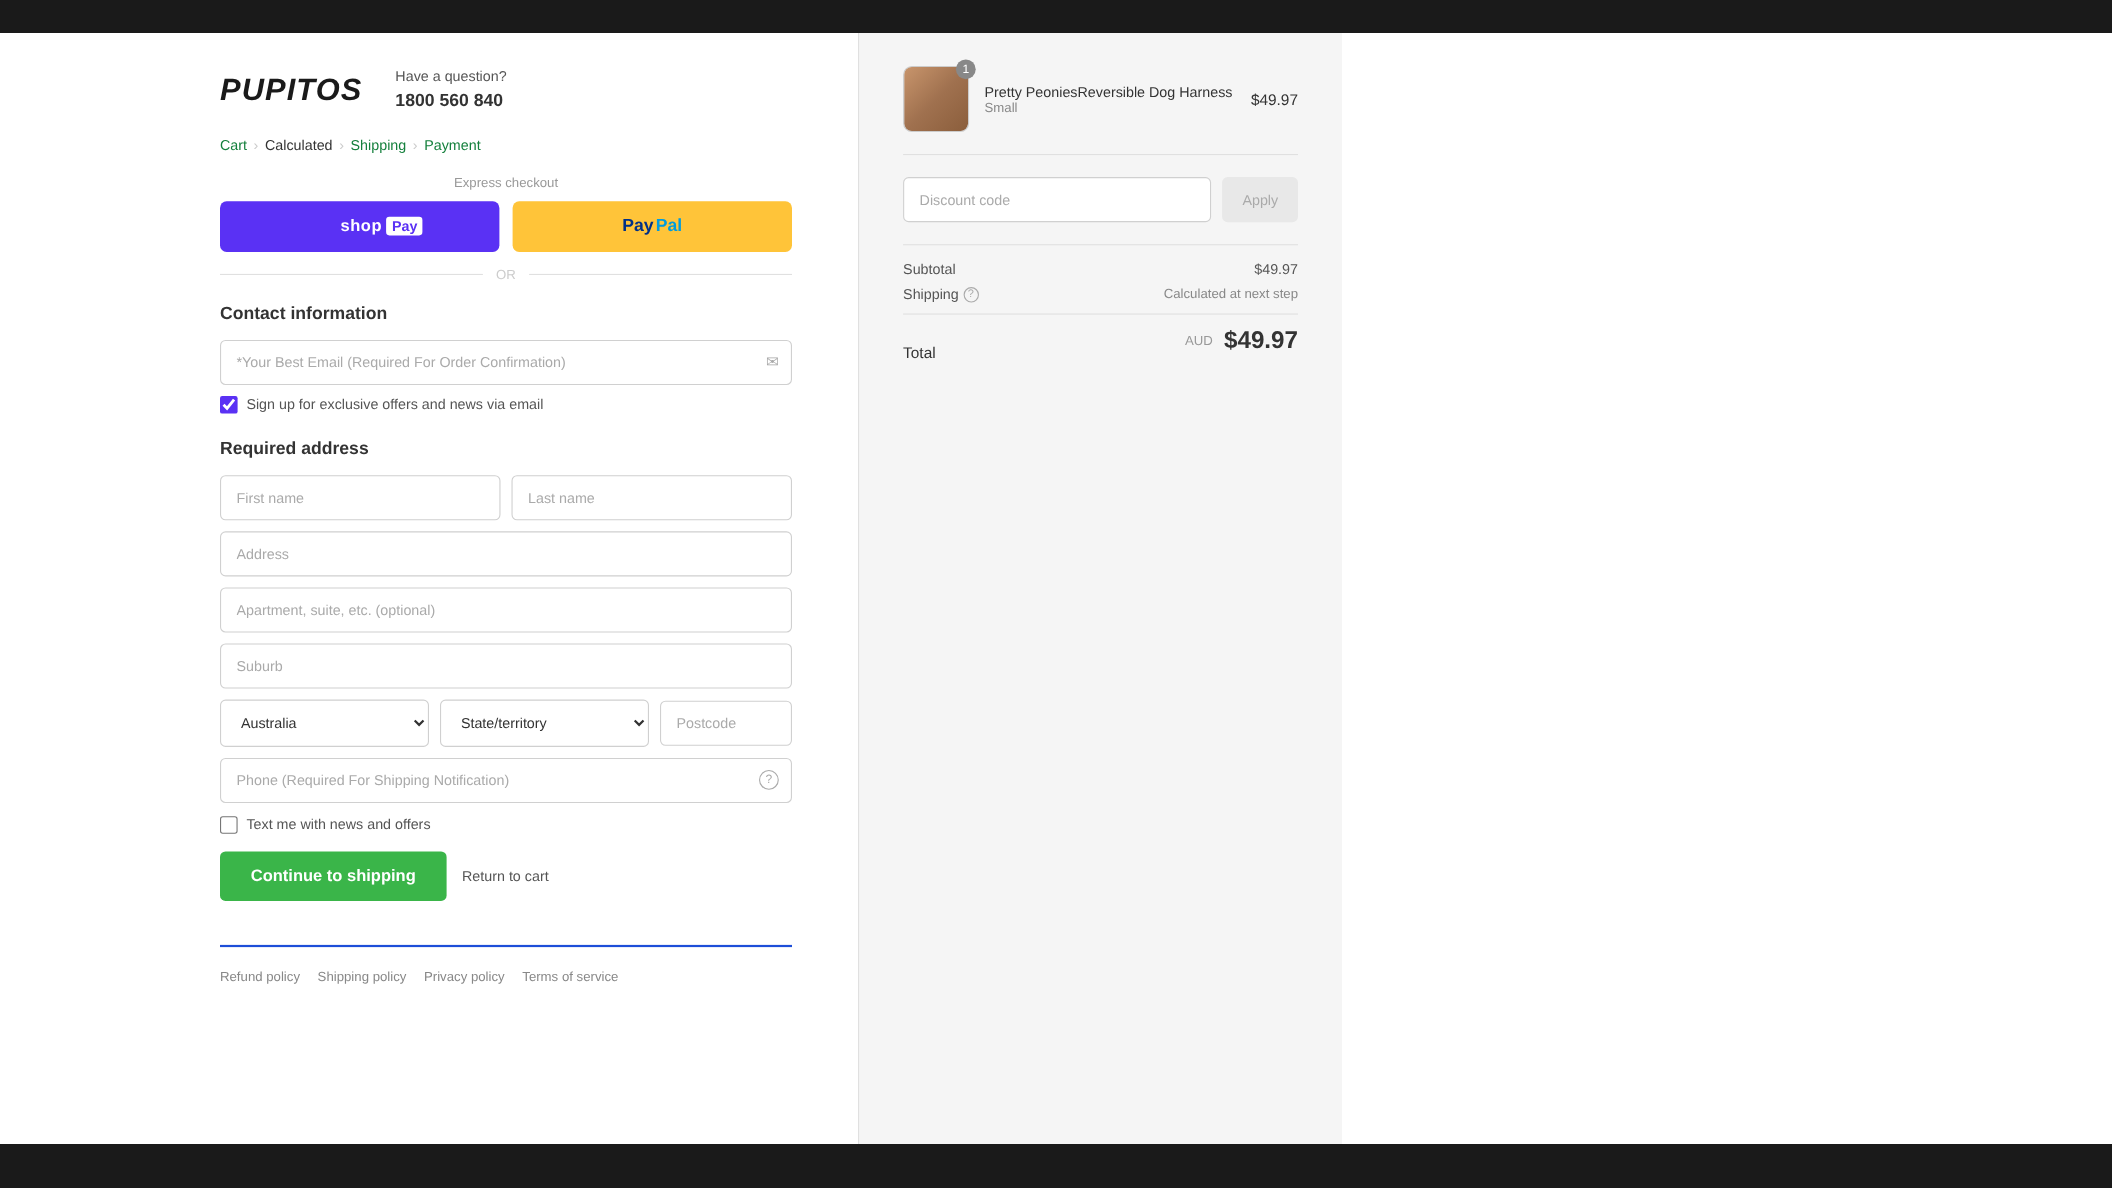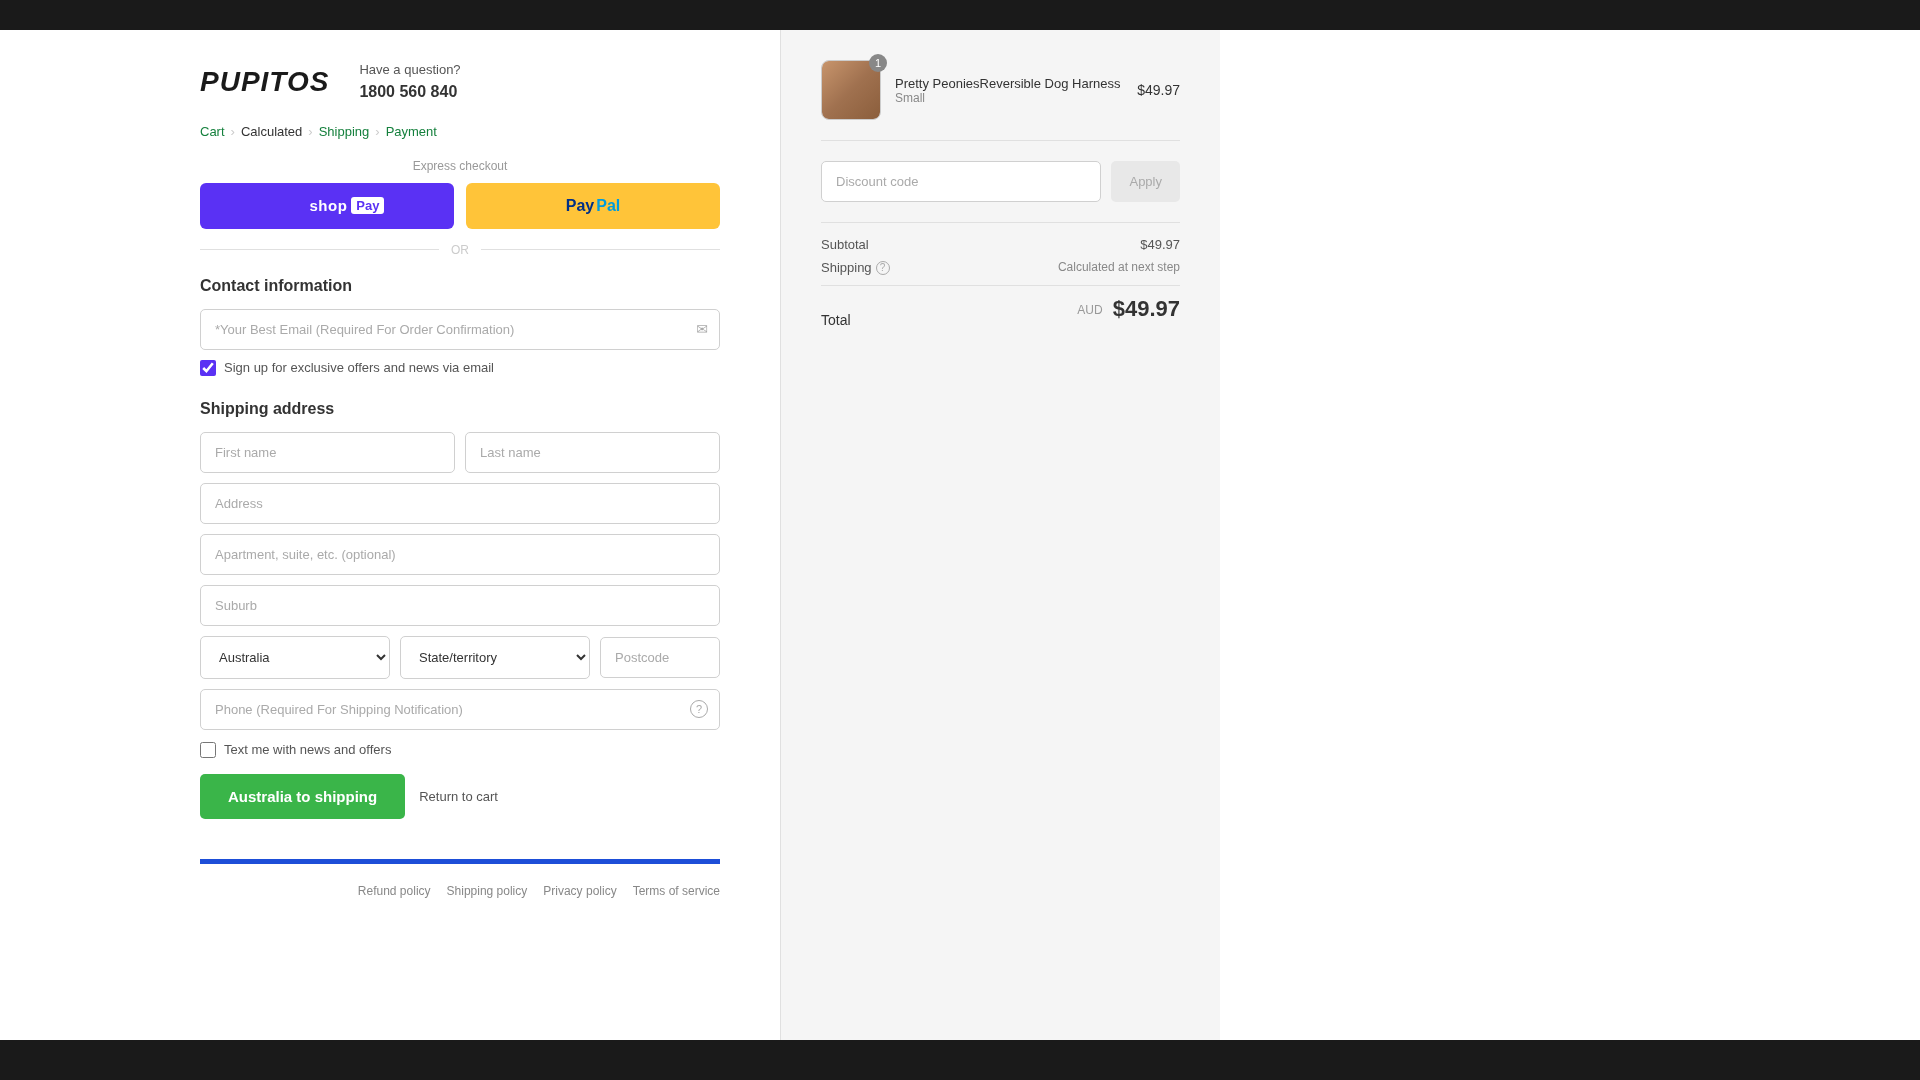--- a/index.html
+++ b/index.html
@@ -256,23 +256,22 @@
       cursor: pointer;
       text-decoration: none;
     }
 
     
     .footer-links {
       display: flex;
       gap: 16px;
       margin-top: 40px;
       padding-top: 20px;
-      border-top: 5px solid #1d4ed8;
+      border-top: 2px solid #1d4ed8;
       font-size: 12px;
-      justify-content: flex-end;
     }
     .footer-links a {
       color: #888;
       text-decoration: none;
     }
 
     
     .product-row {
       display: flex;
       align-items: center;
@@ -502,21 +501,21 @@
         <input type="email" placeholder="*Your Best Email (Required For Order Confirmation)" style="">
         <span class="email-icon">✉</span>
       </div>
       <div class="checkbox-row">
         <input type="checkbox" id="newsletter" checked="" style="">
         <label for="newsletter">Sign up for exclusive offers and news via email</label>
       </div>
     </div>
 
     <div class="shipping-section">
-      <div class="section-title">Shipping address</div>
+      <div class="section-title">Required address</div>
 
       <div class="form-row">
         <div class="form-group">
           <input type="text" placeholder="First name" style="">
         </div>
         <div class="form-group">
           <input type="text" placeholder="Last name" style="">
         </div>
       </div>
 
@@ -557,21 +556,21 @@
         <span class="info-icon">?</span>
       </div>
 
       <div class="checkbox-row">
         <input type="checkbox" id="smsOptIn" style="">
         <label for="smsOptIn">Text me with news and offers</label>
       </div>
     </div>
 
     <div style="margin-top: 10px; display:flex; align-items:center;">
-      <button class="btn-continue">Australia to shipping</button>
+      <button class="btn-continue">Continue to shipping</button>
       <button class="btn-return">Return to cart</button>
     </div>
 
     <div class="footer-links">
       <a>Refund policy</a>
       <a>Shipping policy</a>
       <a>Privacy policy</a>
       <a>Terms of service</a>
     </div>
   </div>

